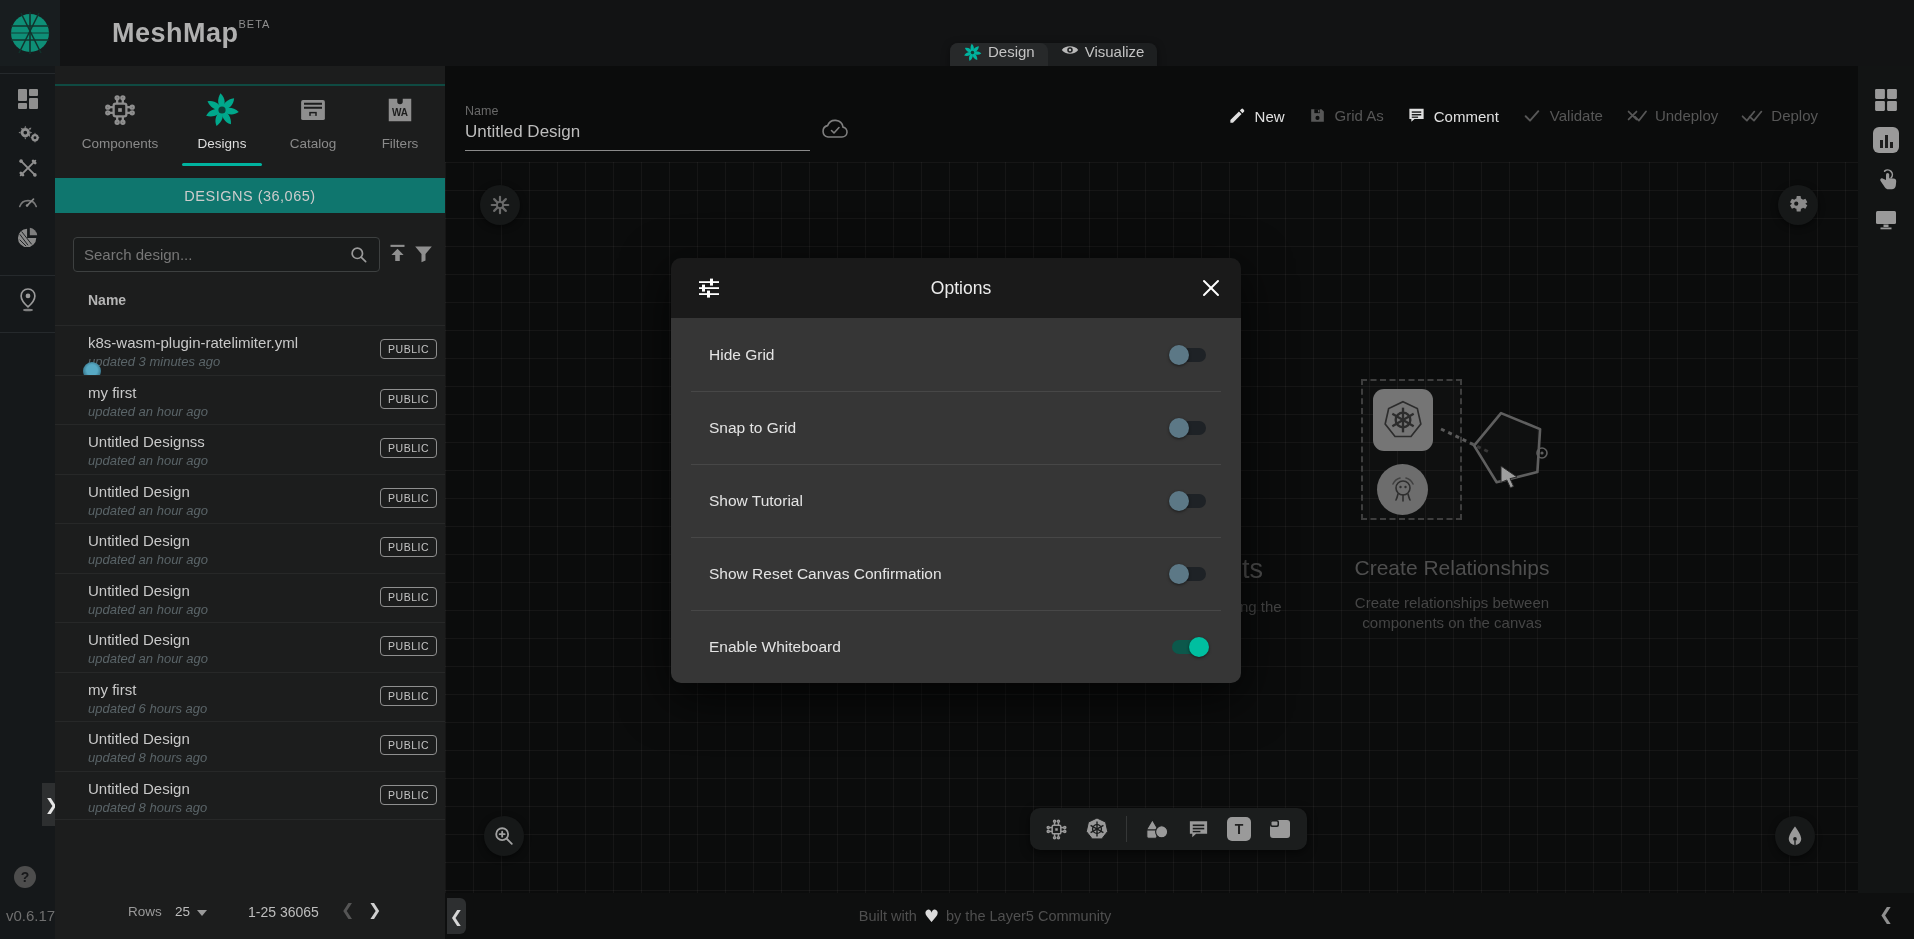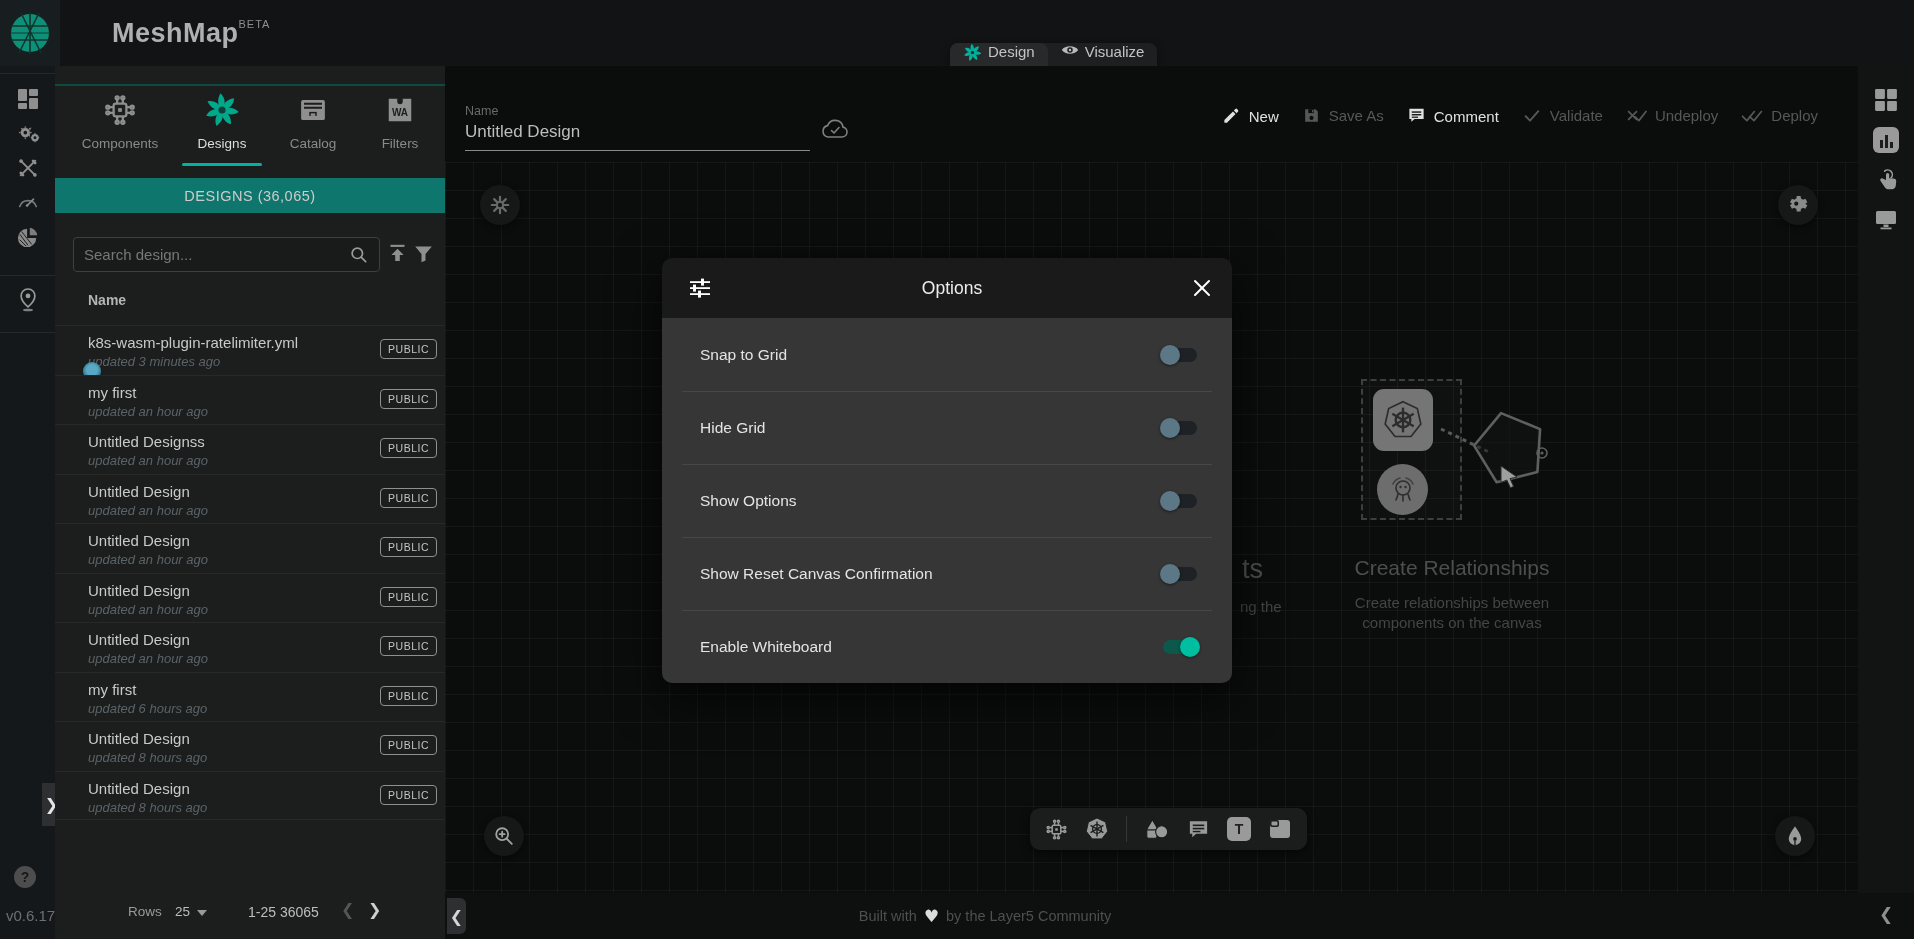--- a/index.html
+++ b/index.html
@@ -104,21 +104,21 @@
     border-radius:11px; display:flex; align-items:center; justify-content:center; }
   #hint-mascot { position:absolute; left:14px; top:83px; width:51px; height:51px; background:#6d6d6d;
     border-radius:50%; display:flex; align-items:center; justify-content:center; }
   #hint-title { position:absolute; left:7px; top:190px; width:360px; text-align:center; color:#4e4e4e; font-size:21px; }
   #hint-l1 { position:absolute; left:7px; top:228px; width:360px; text-align:center; color:#454545; font-size:15px; }
   #hint-l2 { position:absolute; left:7px; top:248px; width:360px; text-align:center; color:#454545; font-size:15px; }
   #frag-title { position:absolute; left:797px; top:488px; color:#4e4e4e; font-size:27px; }
   #frag-text { position:absolute; left:795px; top:532px; color:#454545; font-size:15px; }
 
   
-  #modal { position:absolute; left:217px; top:192px; width:570px; height:425px; border-radius:10px;
+  #modal { position:absolute; left:226px; top:192px; width:570px; height:425px; border-radius:10px;
     overflow:hidden; box-shadow:0 14px 50px rgba(0,0,0,.75); z-index:10; }
   #modal-hd { height:60px; background:#1a1a1a; display:flex; align-items:center; padding:0 20px 0 26px; }
   #modal-title { flex:1; text-align:center; color:#ededed; font-size:17.5px; }
   #modal-close { color:#fff; cursor:pointer; }
   #modal-body { height:365px; background:#363636; }
   .opt { height:73px; display:flex; align-items:center; padding:0 34px 0 38px; position:relative; }
   .opt + .opt::before { content:""; position:absolute; left:20px; right:20px; top:0; height:1px; background:#474747; }
   .opt .olabel { flex:1; color:#e4e4e4; font-size:15.5px; }
   .switch { position:relative; width:36px; height:20px; cursor:pointer; }
   .switch .track { position:absolute; left:1px; top:3px; width:34px; height:14px; border-radius:7px; background:#1e2226; }
@@ -439,21 +439,21 @@
       </svg>
       <span>New</span>
     </div>
     <div class="act off">
       <svg width="19" height="19" viewBox="0 0 24 24" fill="currentColor">
         <path d="M4 4 h13 l3 3 v13 H4 Z"></path>
         <rect x="8" y="4" width="7" height="5" fill="#0b0c0c"></rect>
           <rect x="12.6" y="5" width="1.8" height="3" fill="currentColor"></rect>
         <circle cx="12" cy="15" r="2.6" fill="#0b0c0c"></circle>
       </svg>
-      <span>Save As</span>
+      <span>Grid As</span>
     </div>
     <div class="act on">
       <svg width="19" height="19" viewBox="0 0 24 24" fill="currentColor">
         <path d="M3 3.5 h18 v13 H9.5 L5.5 20 v-3.5 H3 Z"></path>
         <rect x="6" y="6.8" width="12" height="1.7" fill="#0b0c0c"></rect>
           <rect x="6" y="10.2" width="12" height="1.7" fill="#0b0c0c"></rect>
           <rect x="6" y="13.4" width="8" height="1.5" fill="#0b0c0c"></rect>
       </svg>
       <span>Comment</span>
     </div>
@@ -598,35 +598,35 @@
           <rect x="10" y="14.6" width="3" height="7"></rect>
       </svg>
       <div id="modal-title">Options</div>
       <svg id="modal-close" width="20" height="20" viewBox="0 0 20 20" stroke="#fff" stroke-width="2" stroke-linecap="round">
         <line x1="3" y1="3" x2="17" y2="17"></line>
           <line x1="17" y1="3" x2="3" y2="17"></line>
       </svg>
     </div>
     <div id="modal-body">
       <div class="opt">
+        <span class="olabel">Hide Grid</span>
+        <span class="switch off">
+            <span class="track"></span>
+            <span class="knob"></span>
+          </span>
+      </div>
+      <div class="opt">
         <span class="olabel">Snap to Grid</span>
         <span class="switch off">
             <span class="track"></span>
             <span class="knob"></span>
           </span>
       </div>
       <div class="opt">
-        <span class="olabel">Hide Grid</span>
-        <span class="switch off">
-            <span class="track"></span>
-            <span class="knob"></span>
-          </span>
-      </div>
-      <div class="opt">
-        <span class="olabel">Show Options</span>
+        <span class="olabel">Show Tutorial</span>
         <span class="switch off">
             <span class="track"></span>
             <span class="knob"></span>
           </span>
       </div>
       <div class="opt">
         <span class="olabel">Show Reset Canvas Confirmation</span>
         <span class="switch off">
             <span class="track"></span>
             <span class="knob"></span>

